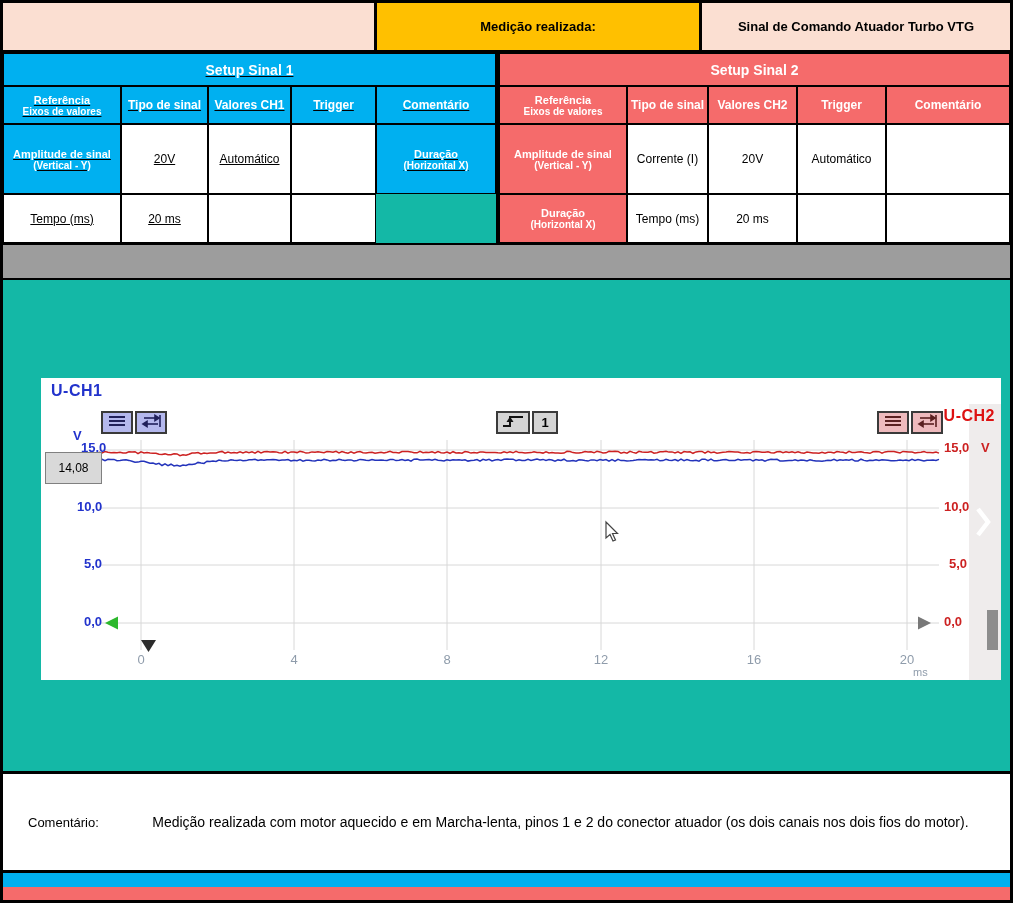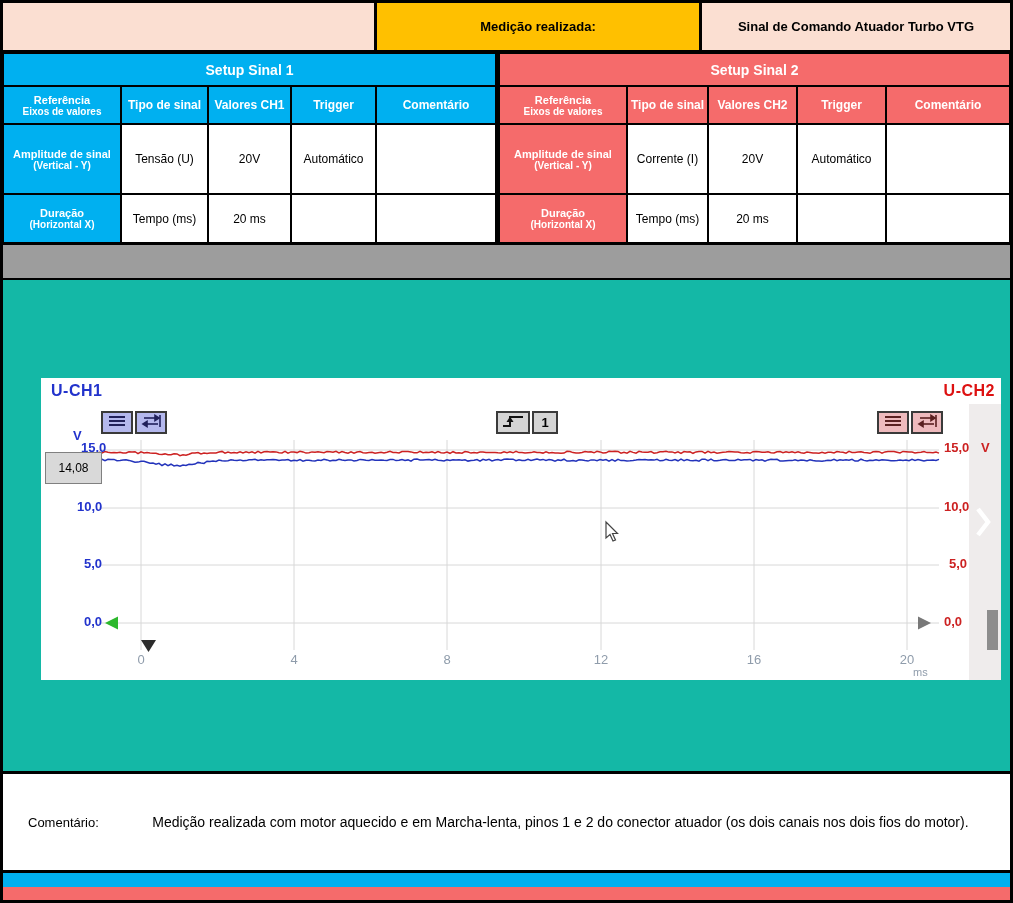--- a/index.html
+++ b/index.html
@@ -10,21 +10,21 @@
   .top-header{position:absolute;top:0;left:0;right:0;height:50px;display:flex;border-bottom:3px solid #000;box-sizing:border-box;}
   .th-cell{box-sizing:border-box;display:flex;align-items:center;justify-content:center;
            font-weight:bold;font-size:13px;color:#000;}
   .th-blank{width:374px;background:#fbdfd2;border-right:3px solid #000;}
   .th-label{width:325px;background:#ffc000;border-right:3px solid #000;}
   .th-value{flex:1;background:#fbdfd2;text-align:center;padding:4px 6px;}
 
   
   .setup-area{position:absolute;top:50px;left:0;right:0;height:190px;display:flex;}
   .setup{display:grid;grid-template-rows:33px 38px 70px 49px;box-sizing:border-box;}
-  .setup1{width:496px;grid-template-columns:118px 87px 83px 85px 1fr;border-right:3px solid #000;}
+  .setup1{width:496px;grid-template-columns:118px 87px 83px 85px 1fr;border-right:3px solid #000;text-decoration:underline;}
   .setup2{flex:1;grid-template-columns:128px 81px 89px 89px 1fr;}
   .t-title{grid-column:1/-1;display:flex;align-items:center;justify-content:center;
            color:#fff;font-weight:bold;font-size:14px;border:1px solid #000;}
   .cell{border:1px solid #000;display:flex;flex-direction:column;align-items:center;justify-content:center;
         text-align:center;font-size:12px;box-sizing:border-box;padding:1px 2px;background:#fff;color:#000;}
   .c1bg{background:#00b0f0;color:#fff;font-weight:bold;}
   .c2bg{background:#f56b6b;color:#fff;font-weight:bold;}
   .head{font-size:12px;}
   .h2{font-size:10px;font-weight:bold;}
   .refcell .h1{font-size:11px;}
@@ -35,21 +35,21 @@
              border-top:2px solid #000;border-bottom:2px solid #000;box-sizing:border-box;}
 
   
   .scope{position:absolute;left:38px;top:375px;width:960px;height:302px;background:#fff;}
   .scope-strip{position:absolute;top:26px;bottom:0;right:0;width:32px;background:#efecec;}
   .scroll-thumb{position:absolute;right:3px;top:232px;width:11px;height:40px;background:#8d8d8d;}
   .chevron{position:absolute;left:934px;top:128px;}
   .scope-svg{position:absolute;left:0;top:0;}
   .scope-title{position:absolute;top:4px;font-size:16px;font-weight:bold;letter-spacing:.5px;}
   .ch1t{left:10px;color:#2233cc;}
-  .ch2t{right:6px;color:#dd1111;}
+  .ch2t{right:6px;color:#dd1111;margin-top:25px;}
   .ylab{position:absolute;font-size:13px;font-weight:bold;}
   .yl{color:#2233cc;}
   .yr{color:#cc2222;}
   .xlab{position:absolute;top:274px;transform:translateX(-50%);font-size:13px;color:#8f9cab;}
   .mslab{position:absolute;left:872px;top:288px;font-size:11px;color:#8f9cab;}
   .marker-box{position:absolute;left:4px;top:74px;width:57px;height:32px;background:#d9d9d9;
               border:1px solid #808080;display:flex;align-items:center;justify-content:center;
               font-size:12px;color:#000;box-sizing:border-box;}
   .sbtn{position:absolute;top:33px;height:23px;box-sizing:border-box;border:2px solid #3a3a3a;
         display:flex;align-items:center;justify-content:center;cursor:pointer;}
@@ -89,21 +89,20 @@
       </div>
       <div class="cell head c1bg">Tipo de sinal</div>
       <div class="cell head c1bg">Valores CH1</div>
       <div class="cell head c1bg">Trigger</div>
       <div class="cell head c1bg">Comentário</div>
 
       <div class="cell c1bg refcell">
         <span class="h1">Amplitude de sinal</span>
         <span class="h2">(Vertical - Y)</span>
       </div>
-      <div class="cell">Tensão (U)</div>
       <div class="cell">20V</div>
       <div class="cell">Automático</div>
       <div class="cell"></div>
 
       <div class="cell c1bg refcell">
         <span class="h1">Duração</span>
         <span class="h2">(Horizontal X)</span>
       </div>
       <div class="cell">Tempo (ms)</div>
       <div class="cell">20 ms</div>

